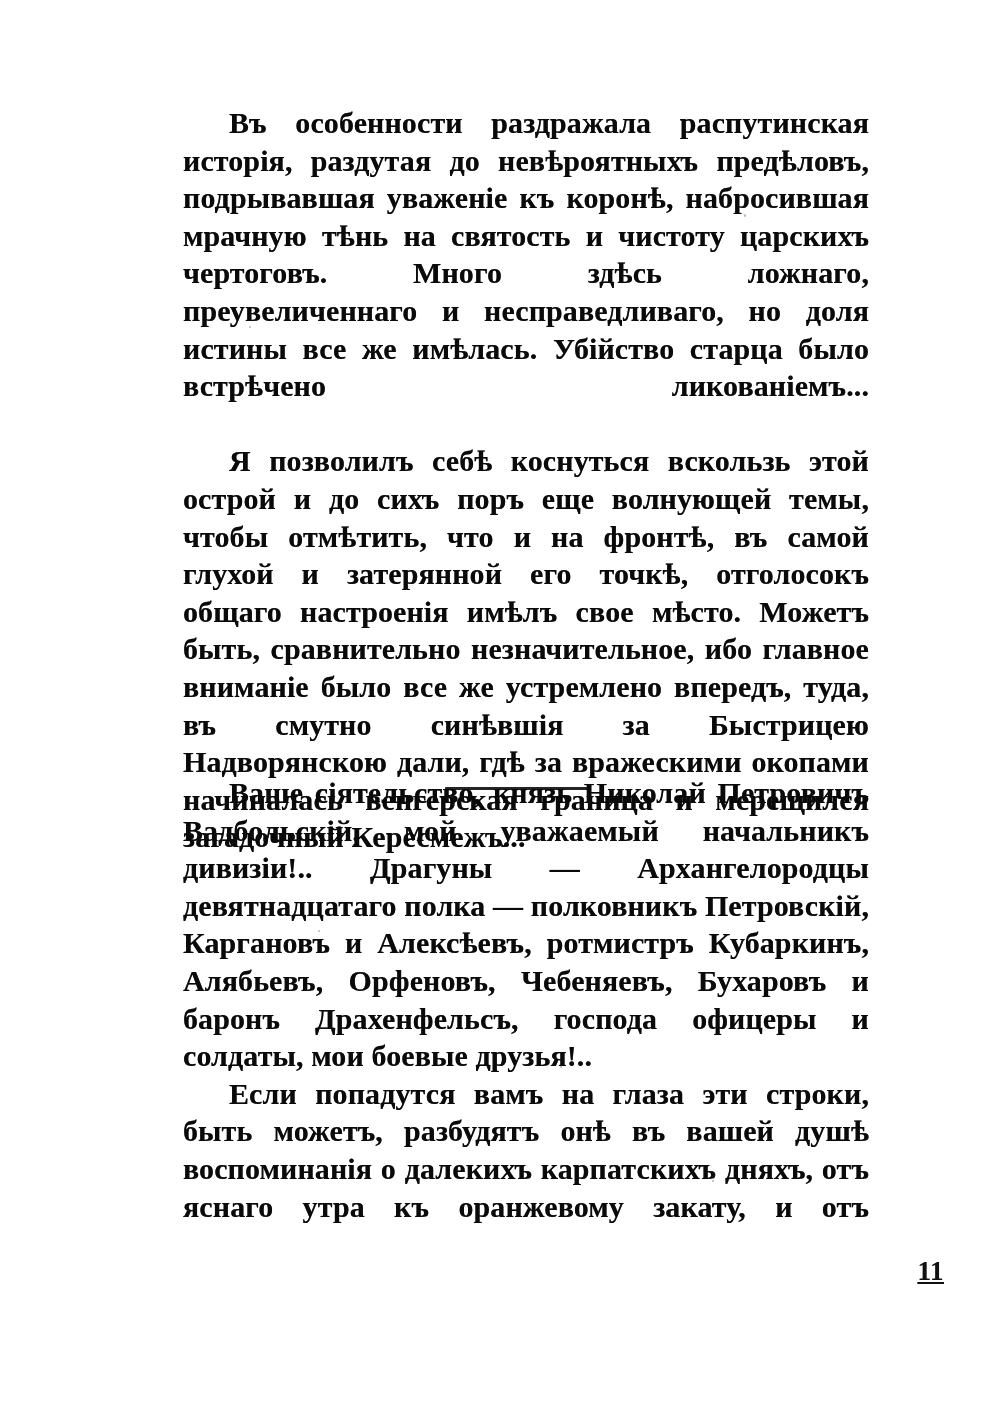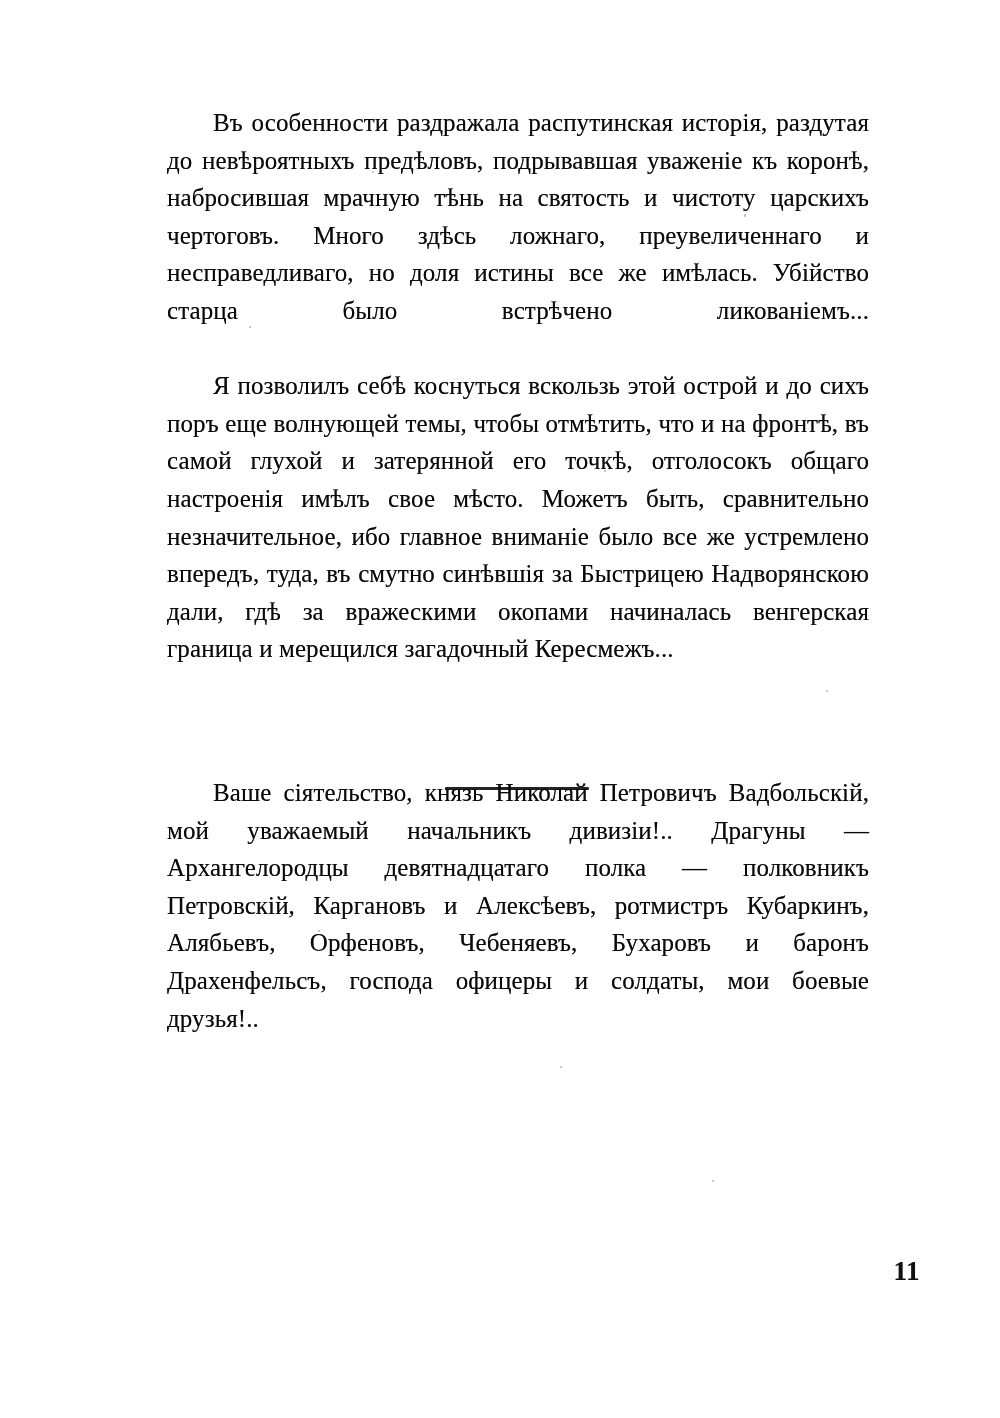--- a/index.html
+++ b/index.html
@@ -24,28 +24,28 @@
 
   
   .textblock {
     position: absolute;
     left: 167px;
     top: 104px;
     width: 702px;
   }
 
   .para {
-    margin: 0 0 0 0;
+    margin: 0 0 0 16px;
     text-align: justify;
     text-justify: inter-word;
-    font-size: 25px;
+    font-size: 30px;
     line-height: 37.6px;
     letter-spacing: 0.1px;
     color: #0a0a0a;
-    font-weight: 400;
+    font-weight: 700;
     font-family: "Liberation Serif", "DejaVu Serif", serif;
     
     text-shadow: 0 0 0.6px rgba(0,0,0,0.55);
   }
 
   .para + .para {
     margin-top: 0;
   }
 
   .para .indent {
@@ -83,28 +83,29 @@
   .textblock2 {
     position: absolute;
     left: 167px;
     top: 774px;
     width: 702px;
   }
 
   
   .folio {
     position: absolute;
-    right: 80px;
+    right: 56px;
     top: 1256px;
     font-size: 27px;
     font-weight: 700;
     color: #111111;
     font-family: "Liberation Serif", "DejaVu Serif", serif;
     letter-spacing: 0.5px;
     text-shadow: 0 0 0.6px rgba(0,0,0,0.5);
+    text-decoration: underline;
   }
 
   
   .speckle {
     position: absolute;
     background: #2b2b2b;
     border-radius: 50%;
     opacity: 0.35;
     pointer-events: none;
   }
@@ -118,20 +119,21 @@
     <p class="para full"><span class="indent"></span><span>Въ особенности раздражала распутинская исторія, раздутая до невѣроятныхъ предѣловъ, подрывавшая уваженіе къ коронѣ, набросившая мрачную тѣнь на святость и чистоту царскихъ чертоговъ. Много здѣсь ложнаго, преувеличеннаго и несправедливаго, но доля истины все же имѣлась. Убійство старца было встрѣчено ликованіемъ...</span></p>
     <p class="para"><span class="indent"></span><span>Я позволилъ себѣ коснуться вскользь этой острой и до сихъ поръ еще волнующей темы, чтобы отмѣтить, что и на фронтѣ, въ самой глухой и затерянной его точкѣ, отголосокъ общаго настроенія имѣлъ свое мѣсто. Можетъ быть, сравнительно незначительное, ибо главное вниманіе было все же устремлено впередъ, туда, въ смутно синѣвшія за Быстрицею Надворянскою дали, гдѣ за вражескими окопами начиналась венгерская граница и мерещился загадочный Кересмежъ...</span></p>
   </div>
 
   <div class="divider-wrap">
     <div class="divider"></div>
   </div>
 
   <div class="textblock2">
     <p class="para"><span class="indent"></span><span>Ваше сіятельство, князь Николай Петровичъ Вадбольскій, мой уважаемый начальникъ дивизіи!.. Драгуны — Архангелородцы девятнадцатаго полка — полковникъ Петровскій, Каргановъ и Алексѣевъ, ротмистръ Кубаркинъ, Алябьевъ, Орфеновъ, Чебеняевъ, Бухаровъ и баронъ Драхенфельсъ, господа офицеры и солдаты, мои боевые друзья!..</span></p>
+    <p class="para full"><span class="indent"></span><span>Если попадутся вамъ на глаза эти строки, быть можетъ, разбудятъ онѣ въ вашей душѣ воспоминанія о далекихъ карпатскихъ дняхъ, отъ яснаго утра къ оранжевому закату, и отъ</span></p>
   </div>
 
   <div class="folio">11</div>
 
   <div class="speckle" style="left:372px; top:171px; width:2px; height:2px;"></div>
   <div class="speckle" style="left:744px; top:214px; width:2px; height:3px;"></div>
   <div class="speckle" style="left:249px; top:326px; width:2px; height:2px;"></div>
   <div class="speckle" style="left:604px; top:470px; width:2px; height:2px;"></div>
   <div class="speckle" style="left:826px; top:690px; width:2px; height:2px;"></div>
   <div class="speckle" style="left:318px; top:930px; width:2px; height:2px;"></div>

